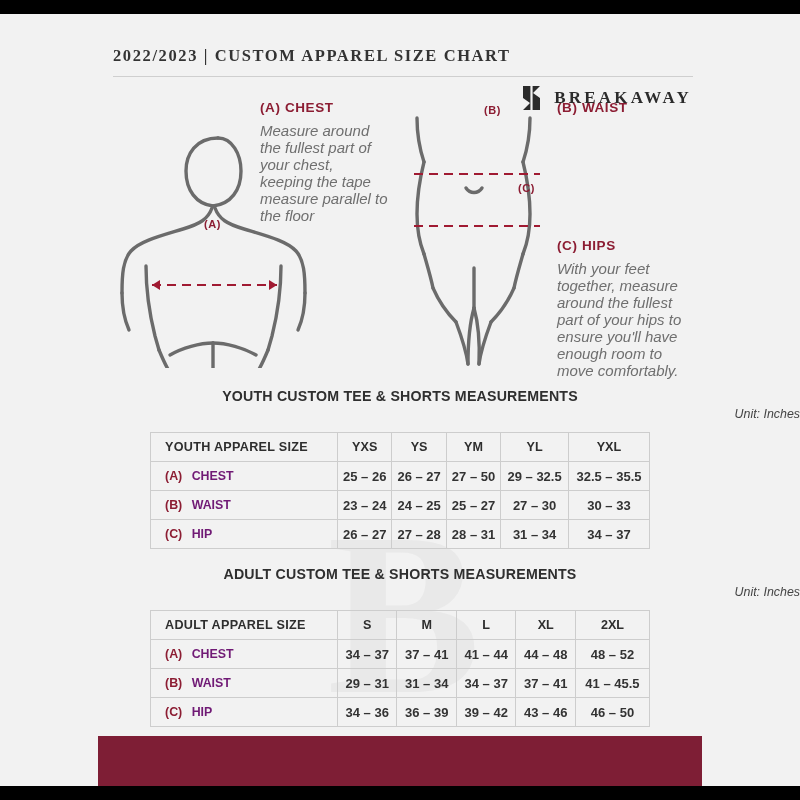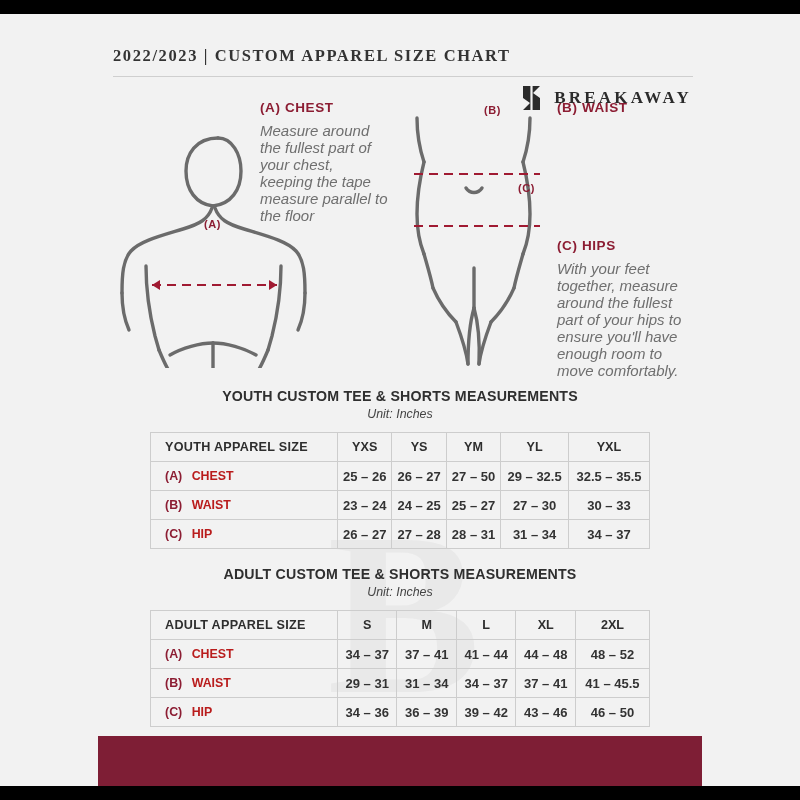--- a/index.html
+++ b/index.html
@@ -125,21 +125,21 @@
   }
   .tbl-title {
     text-align: center;
     font-size: 14.2px;
     font-weight: bold;
     color: #2f2f2f;
     letter-spacing: 0.2px;
     margin-top: 16px;
   }
   .tbl-unit {
-    text-align: center;
+    text-align: right;
     font-size: 12.4px;
     font-style: italic;
     color: #444444;
     margin-top: 3px;
   }
   table.size {
     border-collapse: collapse;
     margin: 11px auto 0 auto;
     width: 500px;
   }
@@ -161,21 +161,21 @@
     text-align: left;
     padding-left: 14px;
     font-weight: bold;
     font-size: 12.4px;
     width: 172px;
   }
   table.size tr.head td.rowlabel {
     letter-spacing: 0.3px;
   }
   .lbl-a { color: #8c1d33; }
-  .rowlabel .txt { color: #b91c1c; }
+  .rowlabel .txt { color: #701a75; }
 
   .footer-bar {
     position: absolute;
     left: 98px;
     top: 736px;
     width: 604px;
     height: 50px;
     background: #7e1e35;
     z-index: 4;
   }

